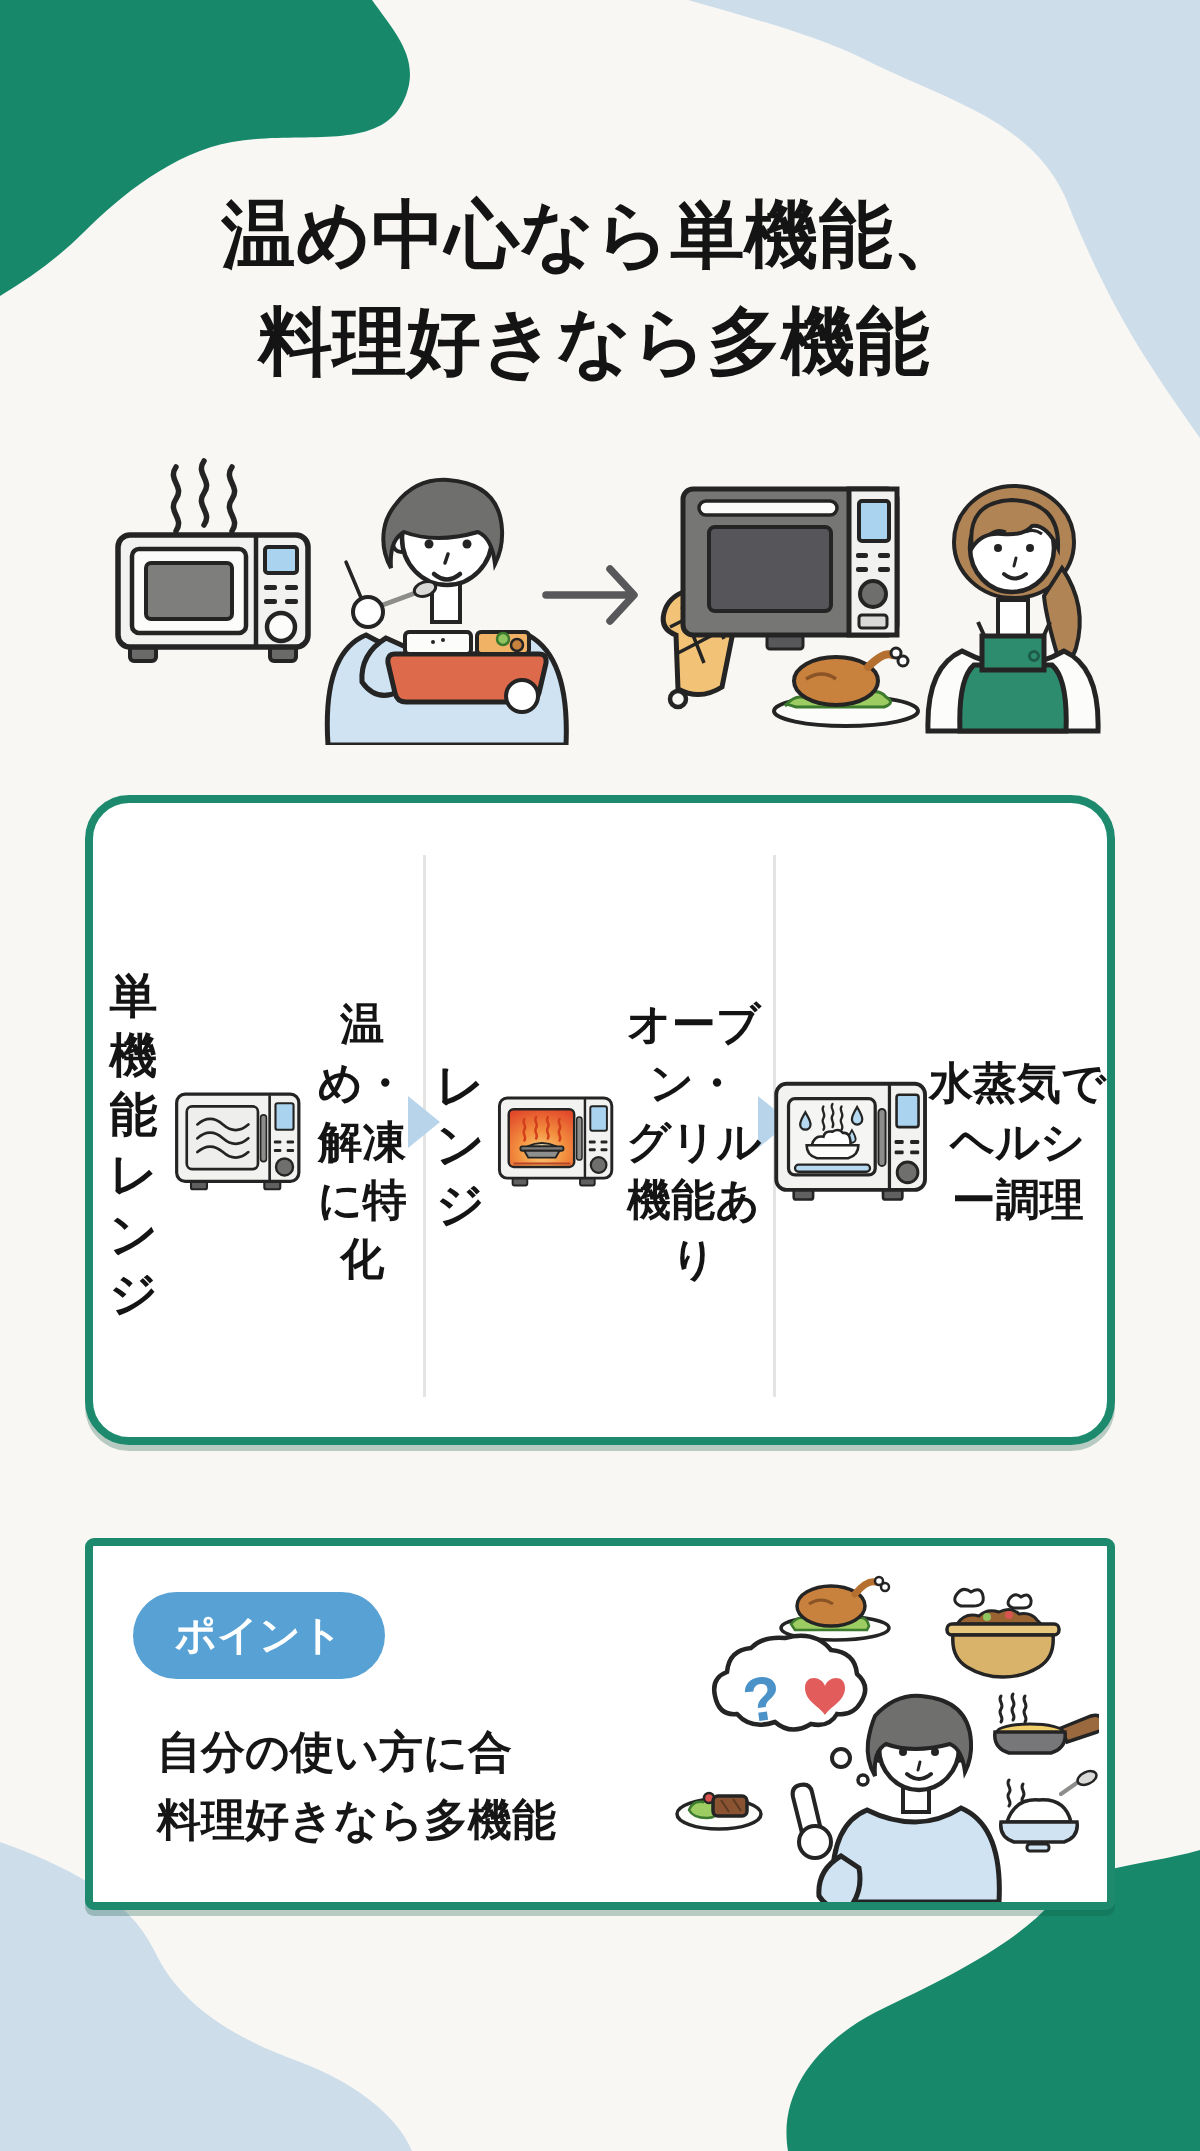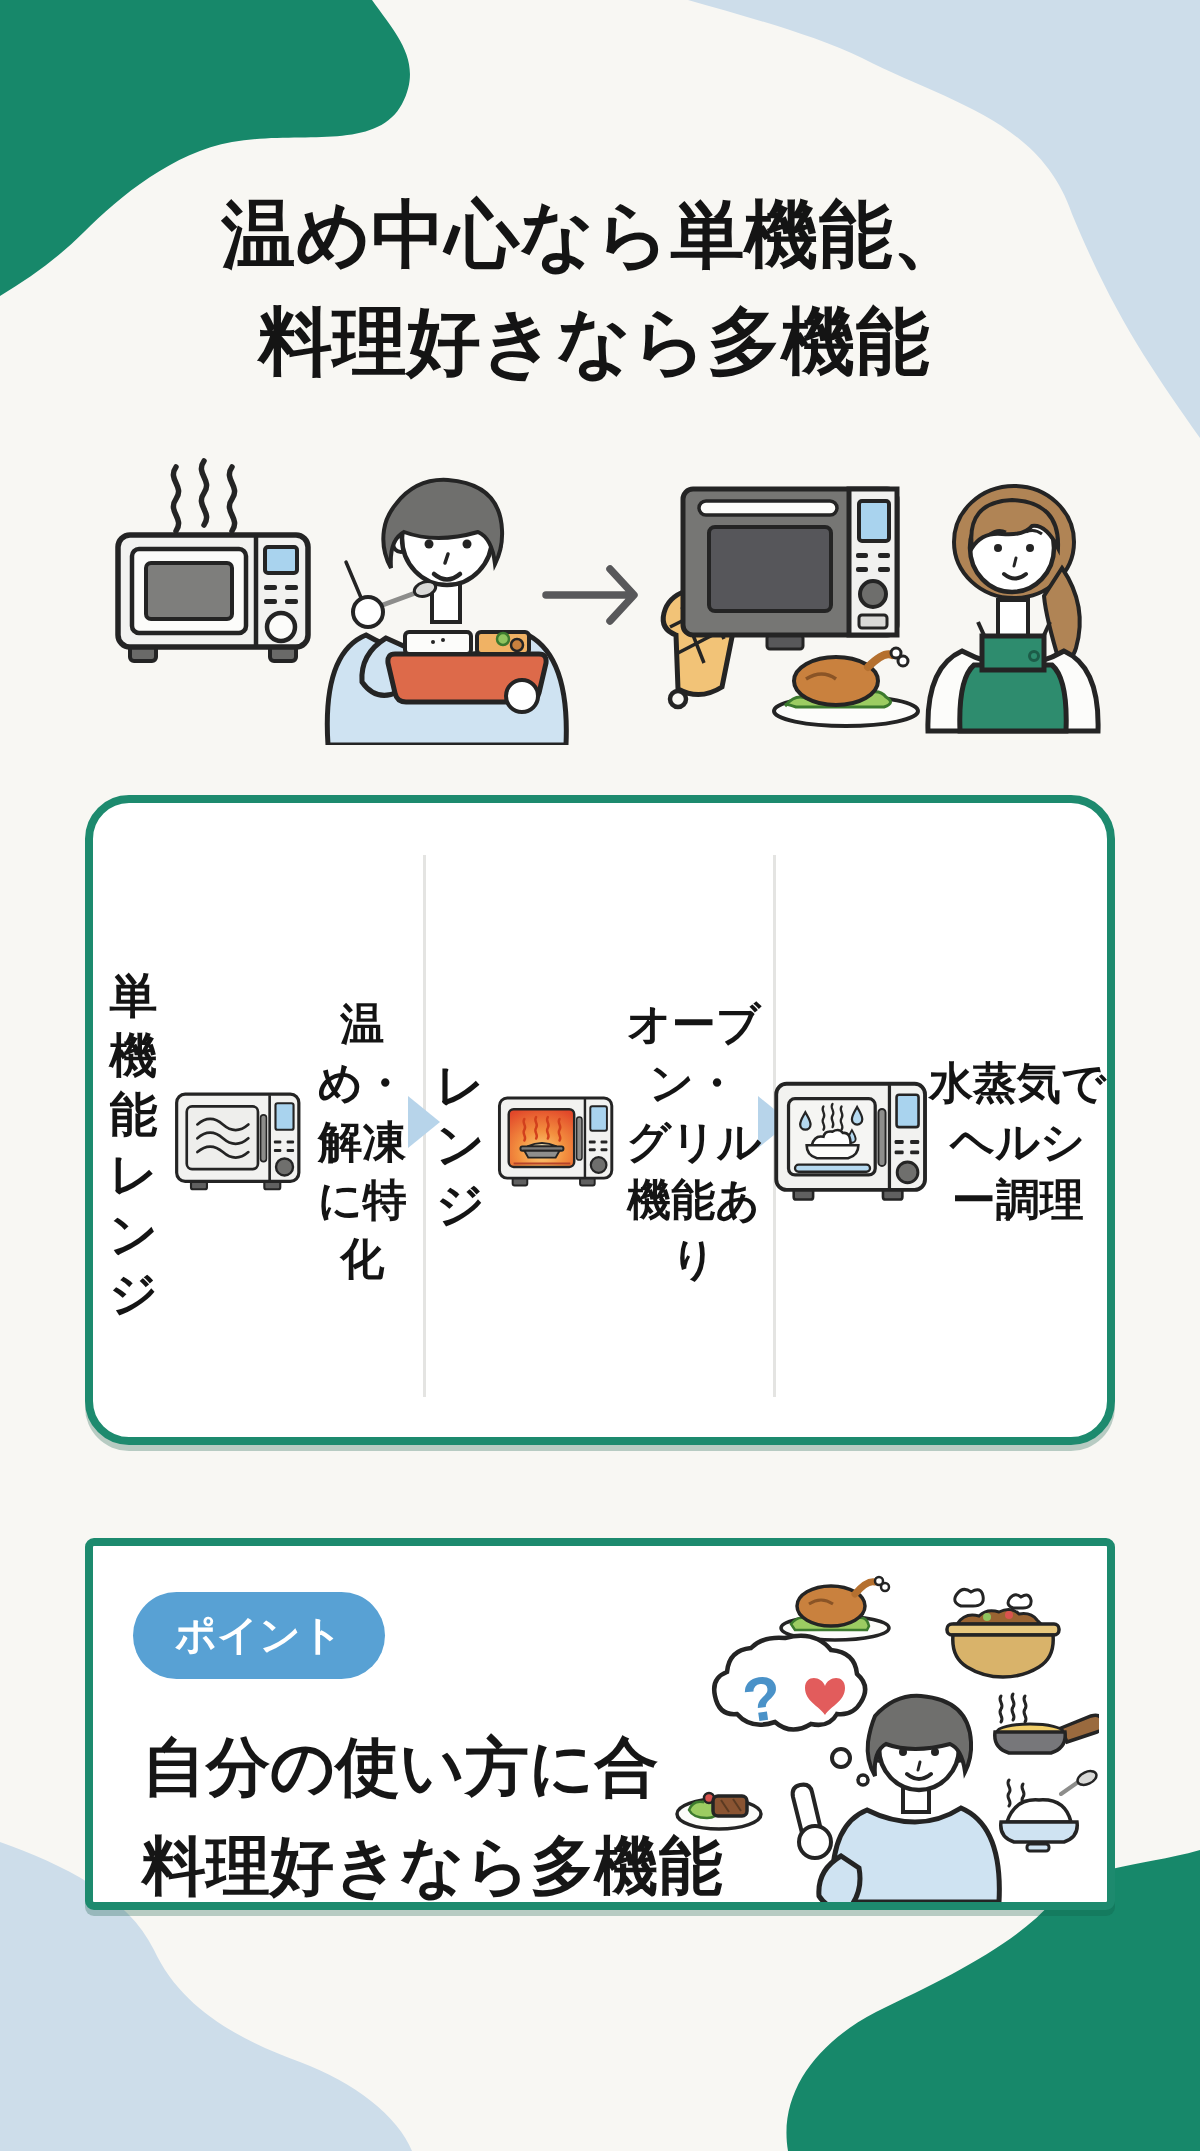--- a/index.html
+++ b/index.html
@@ -47,22 +47,22 @@
   .mw{margin-top:44px;width:232px;height:188px;}
   .col-d{margin-top:44px;font-size:44px;font-weight:900;line-height:1.34;text-align:center;}
   .col-d span{display:block;}
 
   .badge{
     position:absolute;left:40px;top:46px;
     background:var(--badge-bg,#58a1d4);color:var(--badge-text,#ffffff);
     font-size:41px;font-weight:800;padding:16px 42px;border-radius:48px;
   }
   .point-text{
-    position:absolute;left:49px;top:172px;margin:0;
-    font-size:64px;font-weight:900;line-height:1.55;color:#161616;
+    position:absolute;left:64px;top:172px;margin:0;
+    font-size:44px;font-weight:900;line-height:1.55;color:#161616;
   }
   .point-text span{display:block;}
   .point-art{position:absolute;right:8px;top:0;width:470px;height:356px;}
 </style>
 </head>
 <body>
 
 <div class="page">
 
   <svg class="bg-blobs" viewBox="0 0 1200 2151" aria-hidden="true">

